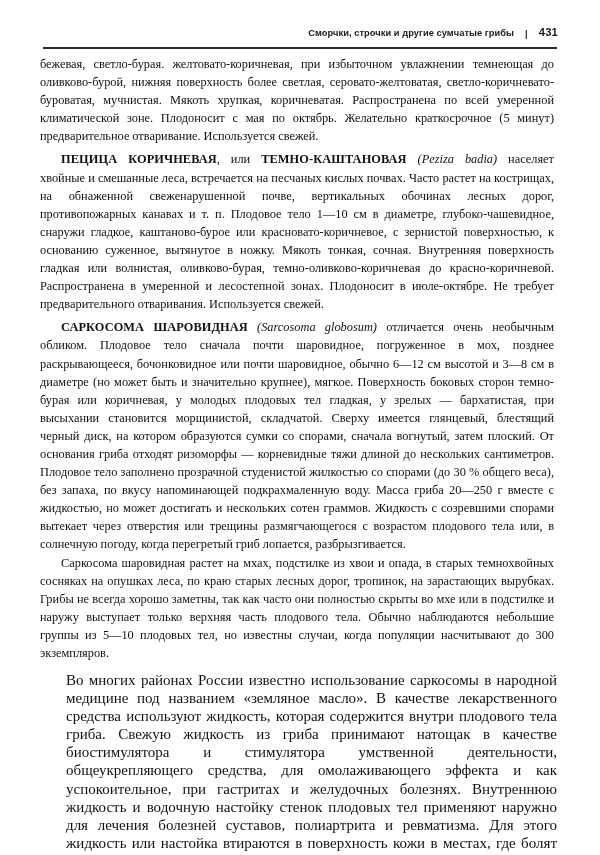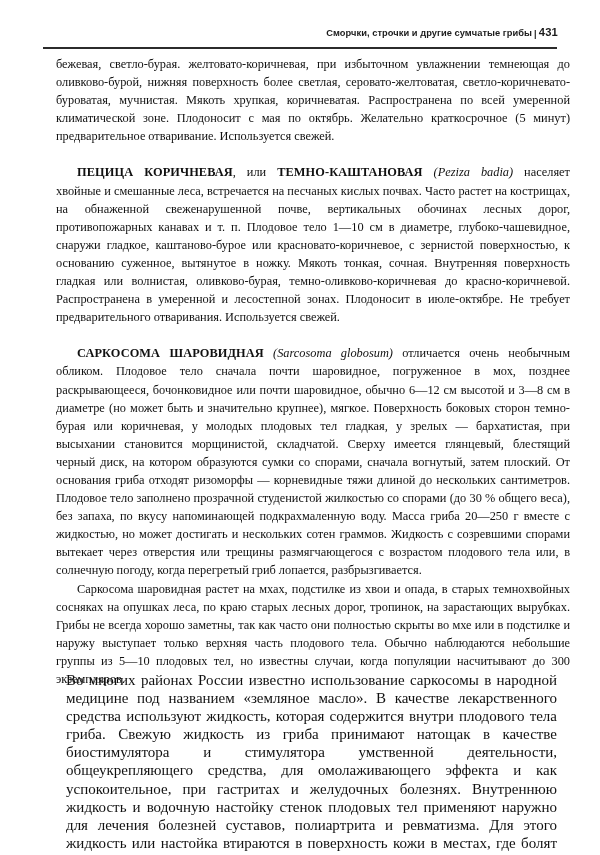--- a/index.html
+++ b/index.html
@@ -27,20 +27,21 @@
 
   
   .running-head {
     position: absolute;
     left: 43px;
     right: 42px;
     top: 26px;
     display: flex;
     justify-content: flex-end;
     align-items: baseline;
+    gap: 9px;
     font-family: "Liberation Sans", "DejaVu Sans", sans-serif;
     font-size: 9.3px;
     letter-spacing: 0.05px;
     color: #1b1b1b;
   }
   .running-head .rh-title {
     font-weight: 600;
   }
   .running-head .rh-sep {
     font-weight: 700;
@@ -59,41 +60,41 @@
     left: 43px;
     top: 47px;
     width: 514px;
     height: 1.6px;
     background: #2b2b2b;
   }
 
   
   .column {
     position: absolute;
-    left: 56px;
+    left: 40px;
     top: 55px;
     width: 514px;
   }
 
   p.para {
     margin: 0;
     font-size: 12.35px;
     line-height: 18.1px;
     text-align: justify;
     text-justify: inter-word;
     hyphens: manual;
     word-spacing: -0.1px;
   }
 
   p.indent {
     text-indent: 21px;
   }
 
   p.gap-before {
-    margin-top: 18px;
+    margin-top: 5px;
   }
 
   
   .runin {
     font-weight: 700;
     letter-spacing: 0.1px;
   }
   .sci {
     font-style: italic;
   }

